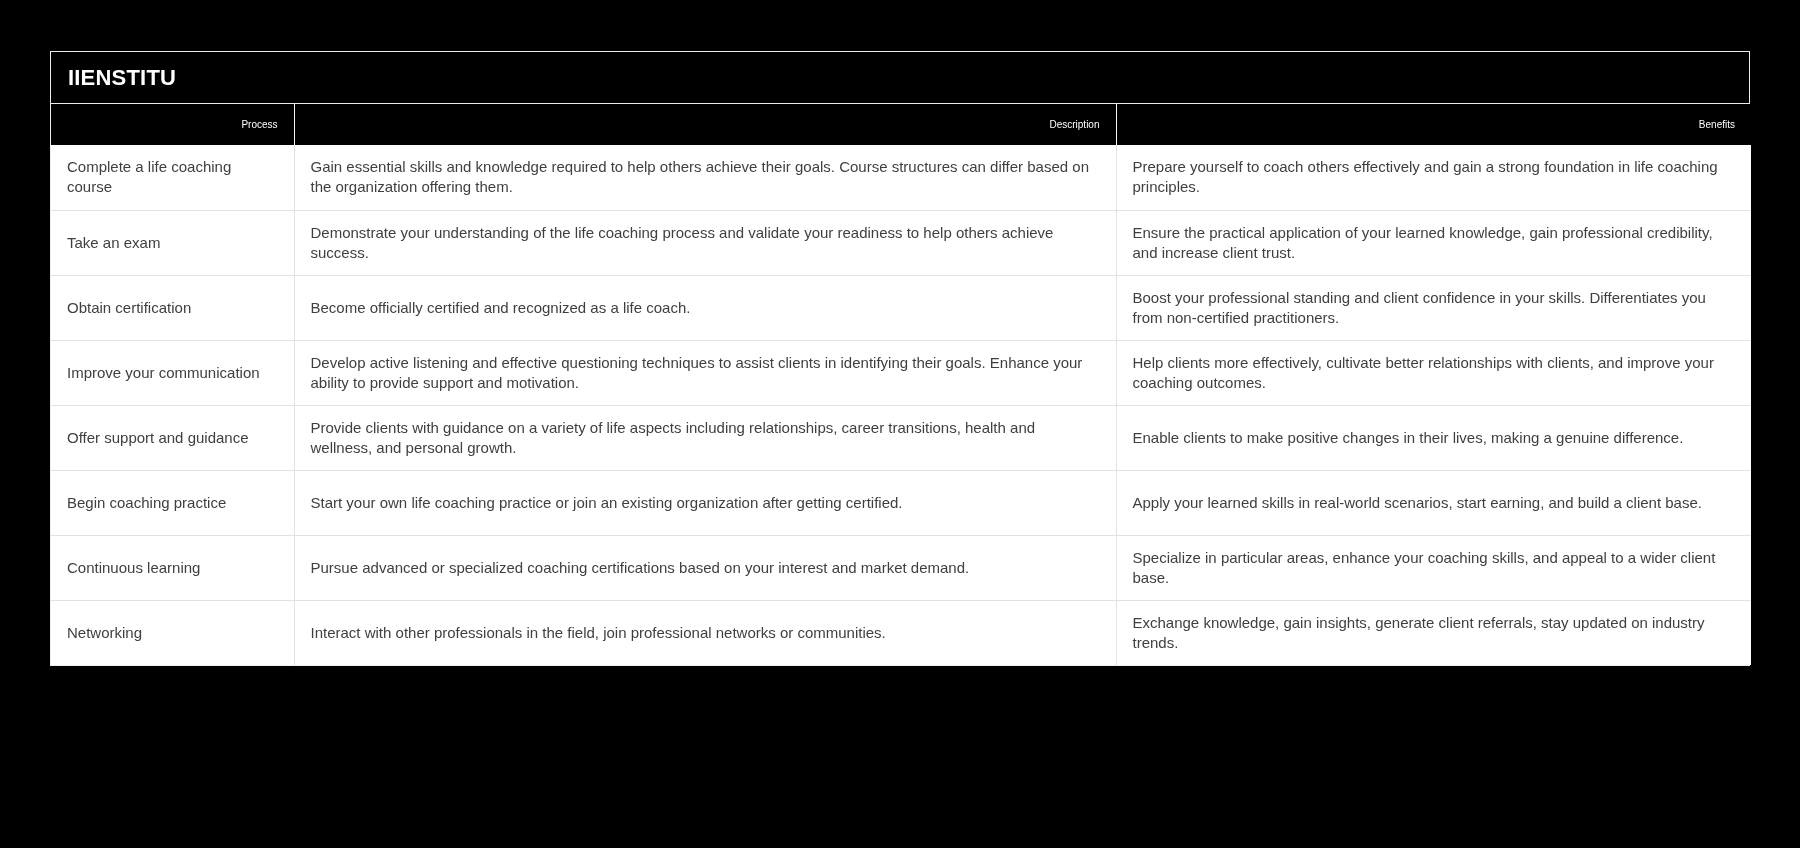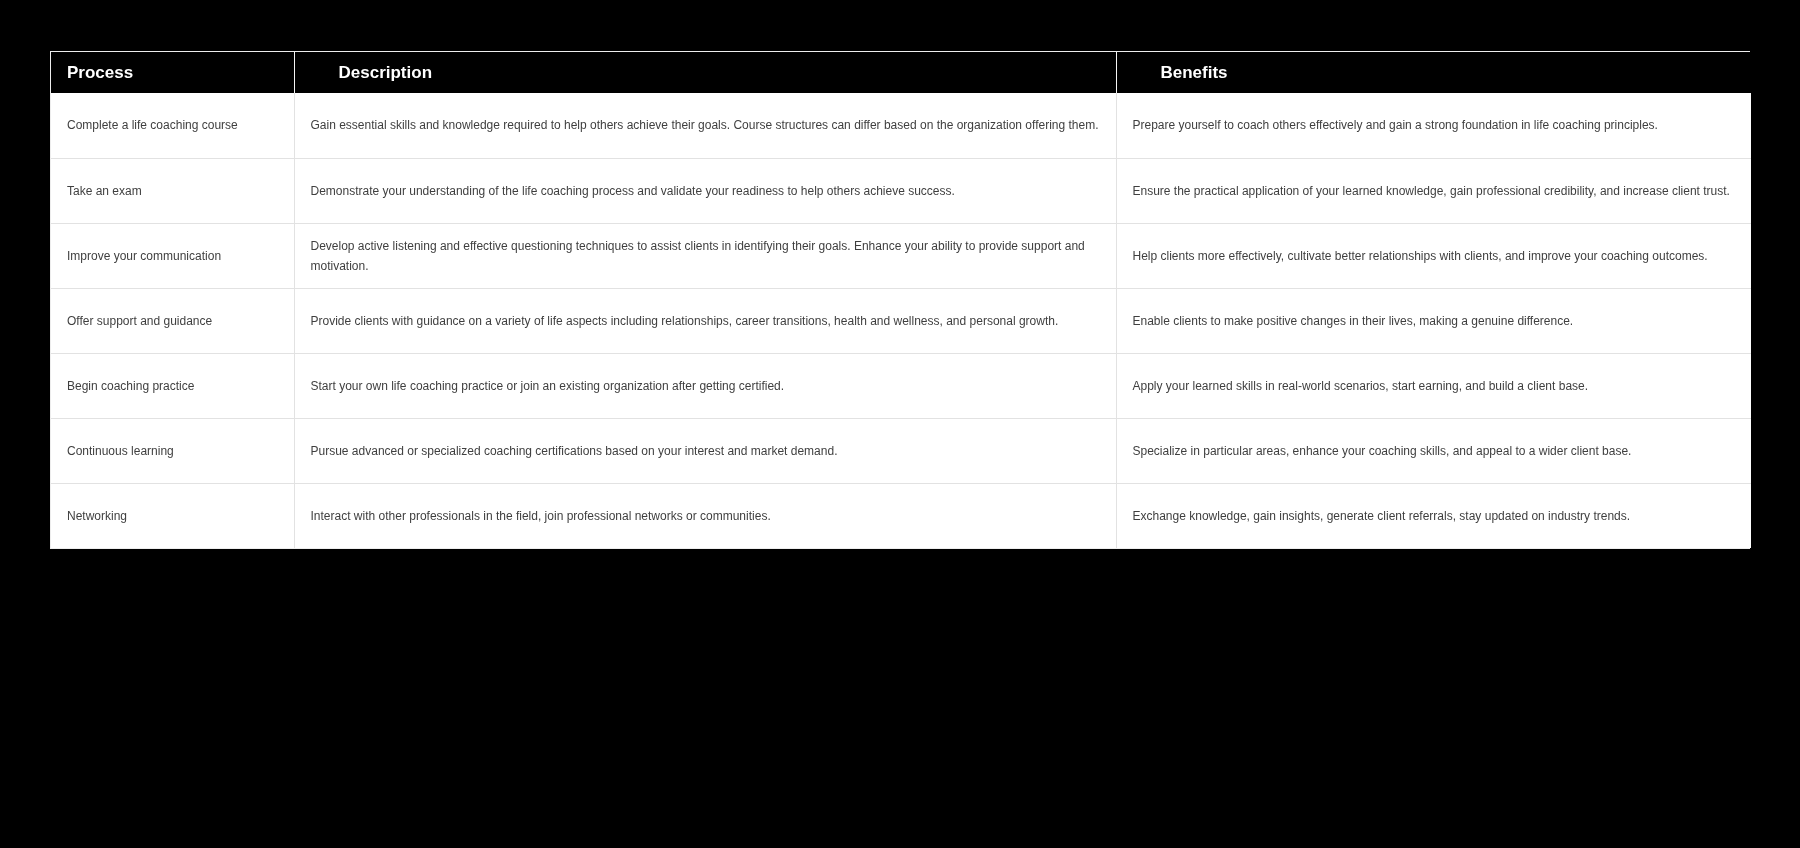--- a/index.html
+++ b/index.html
@@ -43,47 +43,50 @@
     width: 100%;
     border-collapse: collapse;
     table-layout: fixed;
   }
   col.c-process { width: 243px; }
   col.c-description { width: 822px; }
   col.c-benefits { width: 635px; }
   thead th {
     background: var(--band-bg);
     color: var(--band-text);
-    font-size: 17px;
-    font-weight: bold;
-    text-align: left;
+    font-size: 10px;
+    font-weight: normal;
+    text-align: right;
     height: 41px;
     padding: 0 16px;
     vertical-align: middle;
   }
   thead th + th { border-left: 1px solid #f5f5f5; padding-left: 44px; }
   tbody {
     background: var(--body-bg);
   }
   tbody td {
     color: var(--body-text);
-    font-size: 12px;
+    font-size: 15px;
     line-height: 20px;
     padding: 12px 16px;
     height: 65px;
     vertical-align: middle;
     background: var(--body-bg);
   }
   tbody tr + tr td { border-top: 1px solid var(--divider); }
   tbody td + td { border-left: 1px solid var(--divider); }
 </style>
 </head>
 <body>
 
 <div class="frame">
+  <div class="title-bar">
+    <h1>IIENSTITU</h1>
+  </div>
 
   <table>
     <colgroup>
       <col class="c-process">
       <col class="c-description">
       <col class="c-benefits">
     </colgroup>
     <thead>
       <tr>
         <th>Process</th>
@@ -94,20 +97,25 @@
     <tbody>
         <tr>
     <td>Complete a life coaching course</td>
     <td>Gain essential skills and knowledge required to help others achieve their goals. Course structures can differ based on the organization offering them.</td>
     <td>Prepare yourself to coach others effectively and gain a strong foundation in life coaching principles.</td>
   </tr>
         <tr>
     <td>Take an exam</td>
     <td>Demonstrate your understanding of the life coaching process and validate your readiness to help others achieve success.</td>
     <td>Ensure the practical application of your learned knowledge, gain professional credibility, and increase client trust.</td>
+  </tr>
+        <tr>
+    <td>Obtain certification</td>
+    <td>Become officially certified and recognized as a life coach.</td>
+    <td>Boost your professional standing and client confidence in your skills. Differentiates you from non-certified practitioners.</td>
   </tr>
         <tr>
     <td>Improve your communication</td>
     <td>Develop active listening and effective questioning techniques to assist clients in identifying their goals. Enhance your ability to provide support and motivation.</td>
     <td>Help clients more effectively, cultivate better relationships with clients, and improve your coaching outcomes.</td>
   </tr>
         <tr>
     <td>Offer support and guidance</td>
     <td>Provide clients with guidance on a variety of life aspects including relationships, career transitions, health and wellness, and personal growth.</td>
     <td>Enable clients to make positive changes in their lives, making a genuine difference.</td>

